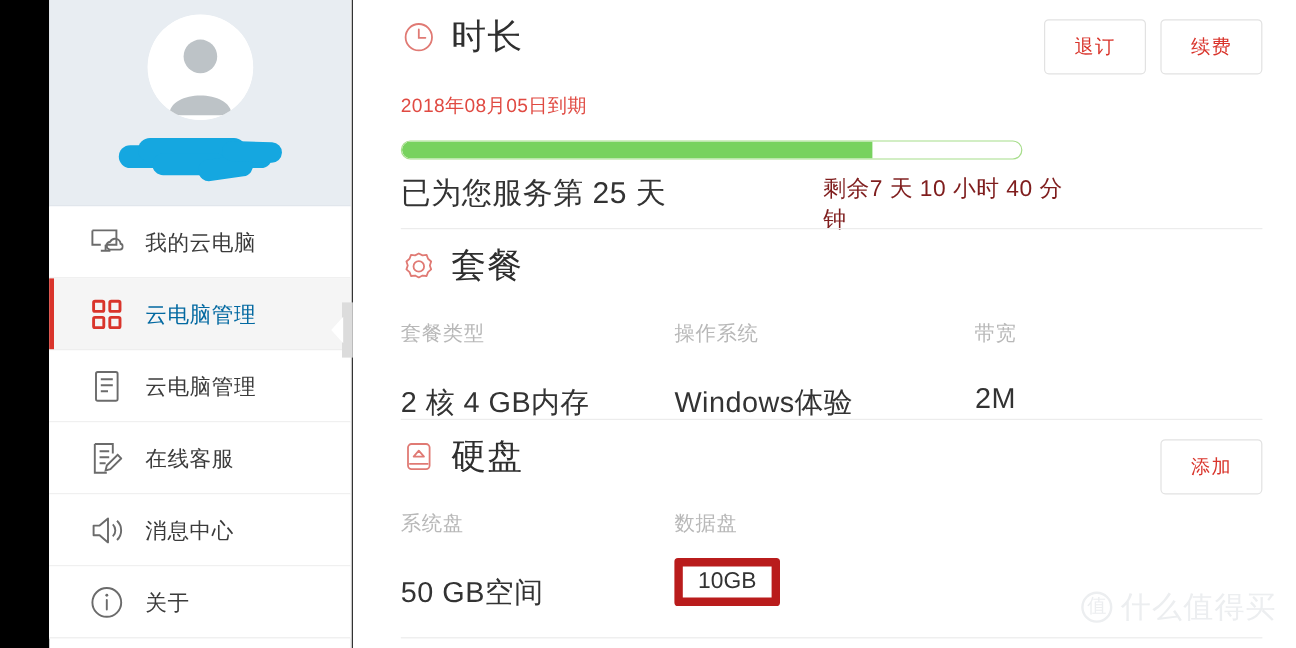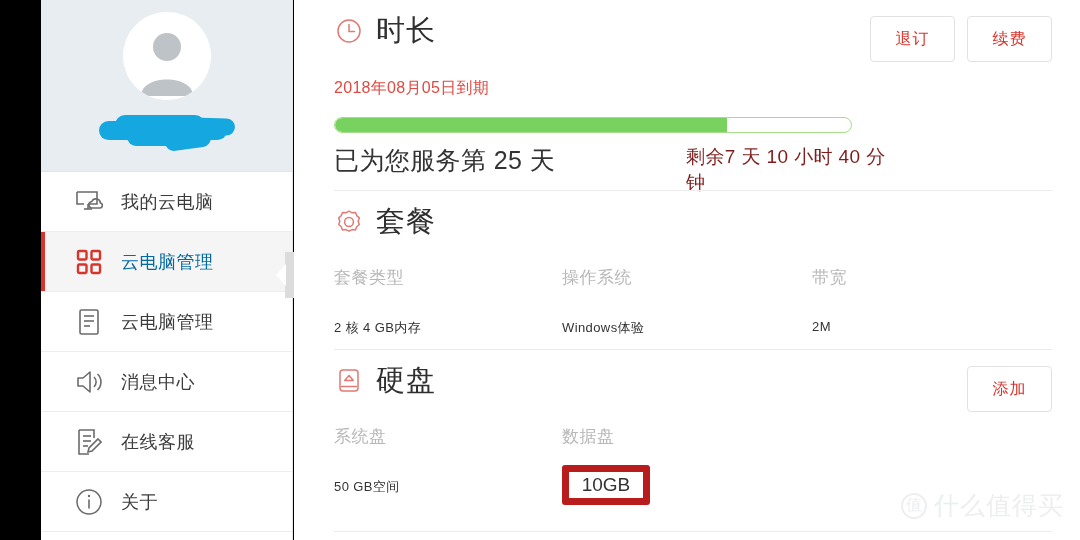--- a/index.html
+++ b/index.html
@@ -193,24 +193,25 @@
 
   .cols { position: relative; height: 96px; }
   .col { position: absolute; top: 13px; }
   .col .ch {
     font-size: 17px;
     color: #b8b8b8;
     letter-spacing: 0.5px;
   }
   .col .cv {
     margin-top: 30px;
-    font-size: 13px;
+    font-size: 24px;
     color: #333333;
     letter-spacing: 0.4px;
     white-space: nowrap;
+    text-align: center;
   }
   .c0 { left: 0; }
   .c1 { left: 228px; }
   .c2 { left: 478px; }
 
   .chip {
     display: inline-flex;
     align-items: center; justify-content: center;
     min-width: 88px; height: 40px;
     padding: 0 10px;
@@ -318,41 +319,41 @@
             <path d="M7 8 h10"></path>
             <path d="M7 13 h10"></path>
             <path d="M7 18 h6"></path>
           </svg>
         </span>
         <span class="lbl">云电脑管理</span>
       </div>
 
       <div class="nav-item">
         <span class="ico">
-          <svg width="28" height="26" viewBox="0 0 28 26" fill="none" stroke="#6b6b6b" stroke-width="1.6">
-            <path d="M3 9 h5 l7 -6 v20 l-7 -6 h-5 z" stroke-linejoin="round"></path>
-            <path d="M19 8 a7 7 0 0 1 0 10"></path>
-            <path d="M22.5 5 a11 11 0 0 1 0 16"></path>
-          </svg>
-        </span>
-        <span class="lbl">消息中心</span>
-      </div>
-
-      <div class="nav-item">
-        <span class="ico">
           <svg width="26" height="28" viewBox="0 0 26 28" fill="none" stroke="#6b6b6b" stroke-width="1.6">
             <path d="M3 2 h15 v8"></path>
             <path d="M3 2 v24 h10"></path>
             <path d="M7 8 h8"></path>
             <path d="M7 13 h8"></path>
             <path d="M7 18 h5"></path>
             <path d="M22 11 l3 3 l-9 9 l-4 1 l1 -4 z"></path>
           </svg>
         </span>
         <span class="lbl">在线客服</span>
+      </div>
+
+      <div class="nav-item">
+        <span class="ico">
+          <svg width="28" height="26" viewBox="0 0 28 26" fill="none" stroke="#6b6b6b" stroke-width="1.6">
+            <path d="M3 9 h5 l7 -6 v20 l-7 -6 h-5 z" stroke-linejoin="round"></path>
+            <path d="M19 8 a7 7 0 0 1 0 10"></path>
+            <path d="M22.5 5 a11 11 0 0 1 0 16"></path>
+          </svg>
+        </span>
+        <span class="lbl">消息中心</span>
       </div>
 
       <div class="nav-item">
         <span class="ico">
           <svg width="28" height="28" viewBox="0 0 28 28" fill="none" stroke="#6b6b6b" stroke-width="1.6">
             <circle cx="14" cy="14" r="12"></circle>
             <path d="M14 12 v8" stroke-linecap="round"></path>
             <circle cx="14" cy="8" r="1.2" fill="#6b6b6b" stroke="none"></circle>
           </svg>
         </span>

